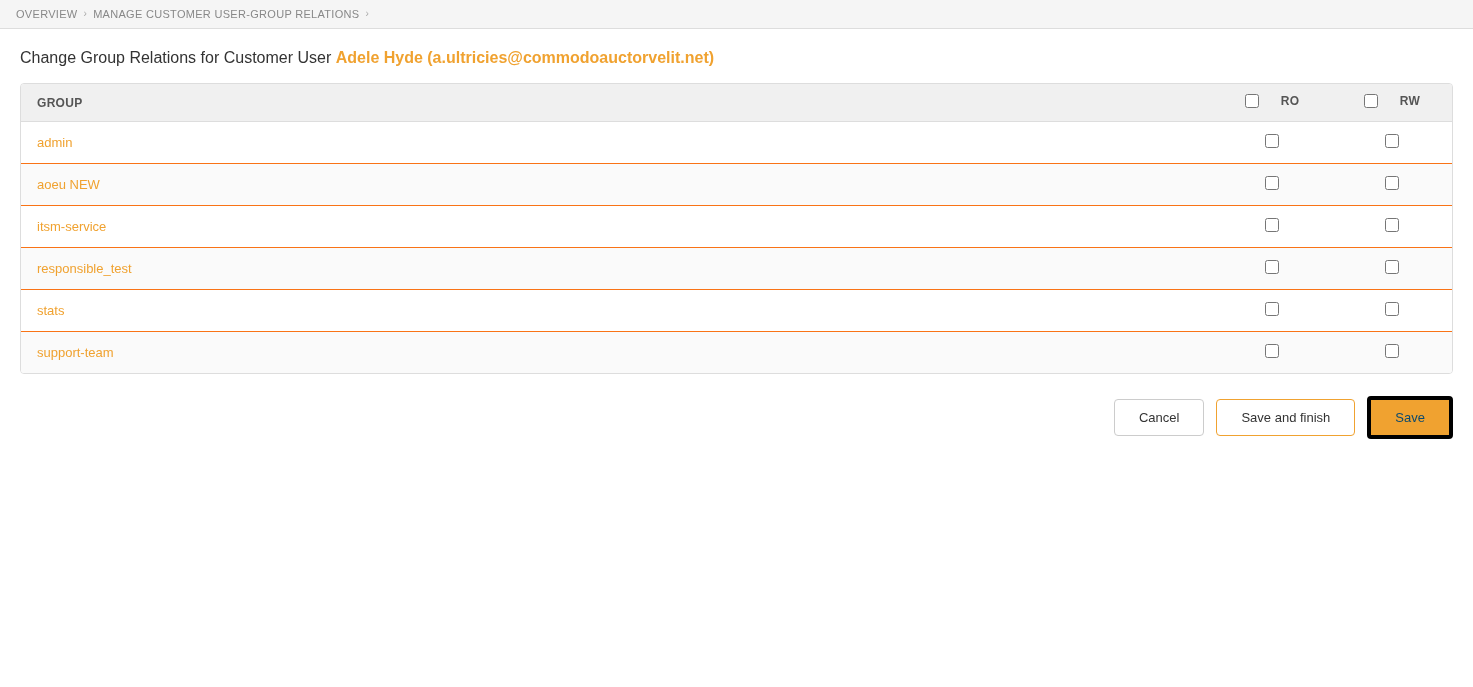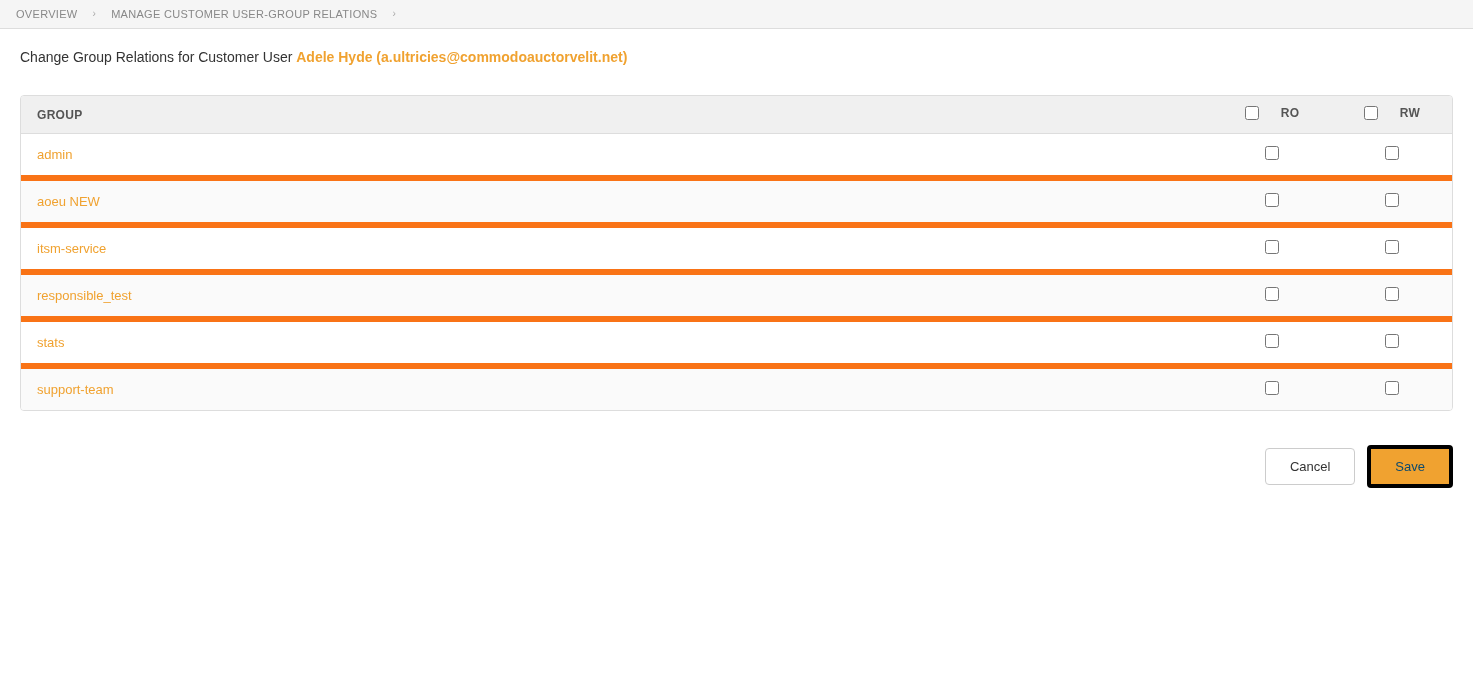--- a/index.html
+++ b/index.html
@@ -14,56 +14,56 @@
     .breadcrumb {
       display: flex;
       align-items: flex-start;
       padding: 8px 16px;
       background: #f5f5f5;
       border-bottom: 1px solid #ddd;
       font-size: 11px;
       color: #888;
       text-transform: uppercase;
       letter-spacing: 0.3px;
-      gap: 15px;
+      gap: 6px;
     }
     .breadcrumb-item {
       color: #888;
       cursor: pointer;
     }
     .breadcrumb-separator {
       color: #aaa;
       font-size: 10px;
     }
     .breadcrumb-current {
       color: #555;
     }
 
     
     .page-content {
       padding: 20px 20px;
     }
 
     .page-title {
-      font-size: 14px;
+      font-size: 16px;
       font-weight: normal;
-      margin-bottom: 30px;
+      margin-bottom: 16px;
       color: #333;
     }
     .page-title-link {
       color: #f0a230;
       font-weight: bold;
     }
 
     
     .table-container {
       border: 1px solid #ddd;
       border-radius: 4px;
       overflow: hidden;
-      margin-bottom: 24px;
+      margin-bottom: 12px;
     }
 
     table {
       width: 100%;
       border-collapse: collapse;
     }
 
     thead tr {
       background: #f0f0f0;
     }
@@ -83,21 +83,21 @@
       width: auto;
     }
 
     thead th.col-ro,
     thead th.col-rw {
       width: 120px;
       text-align: center;
     }
 
     tbody tr {
-      border-bottom: 6px solid #f97316;
+      border-bottom: 1px solid #f97316;
       background: #fff;
     }
     tbody tr:last-child {
       border-bottom: none;
     }
     tbody tr:nth-child(even) {
       background: #fafafa;
     }
 
     tbody td {
@@ -232,16 +232,17 @@
             <td class="col-group-cell">support-team</td>
             <td class="col-checkbox"><input type="checkbox" style=""></td>
             <td class="col-checkbox"><input type="checkbox" style=""></td>
           </tr>
         </tbody>
     </table>
   </div>
 
   <div class="footer-actions">
     <button class="btn btn-cancel">Cancel</button>
+    <button class="btn btn-save-finish">Save and finish</button>
     <button class="btn btn-save">Save</button>
   </div>
 
 </div>
 
 </body></html>

